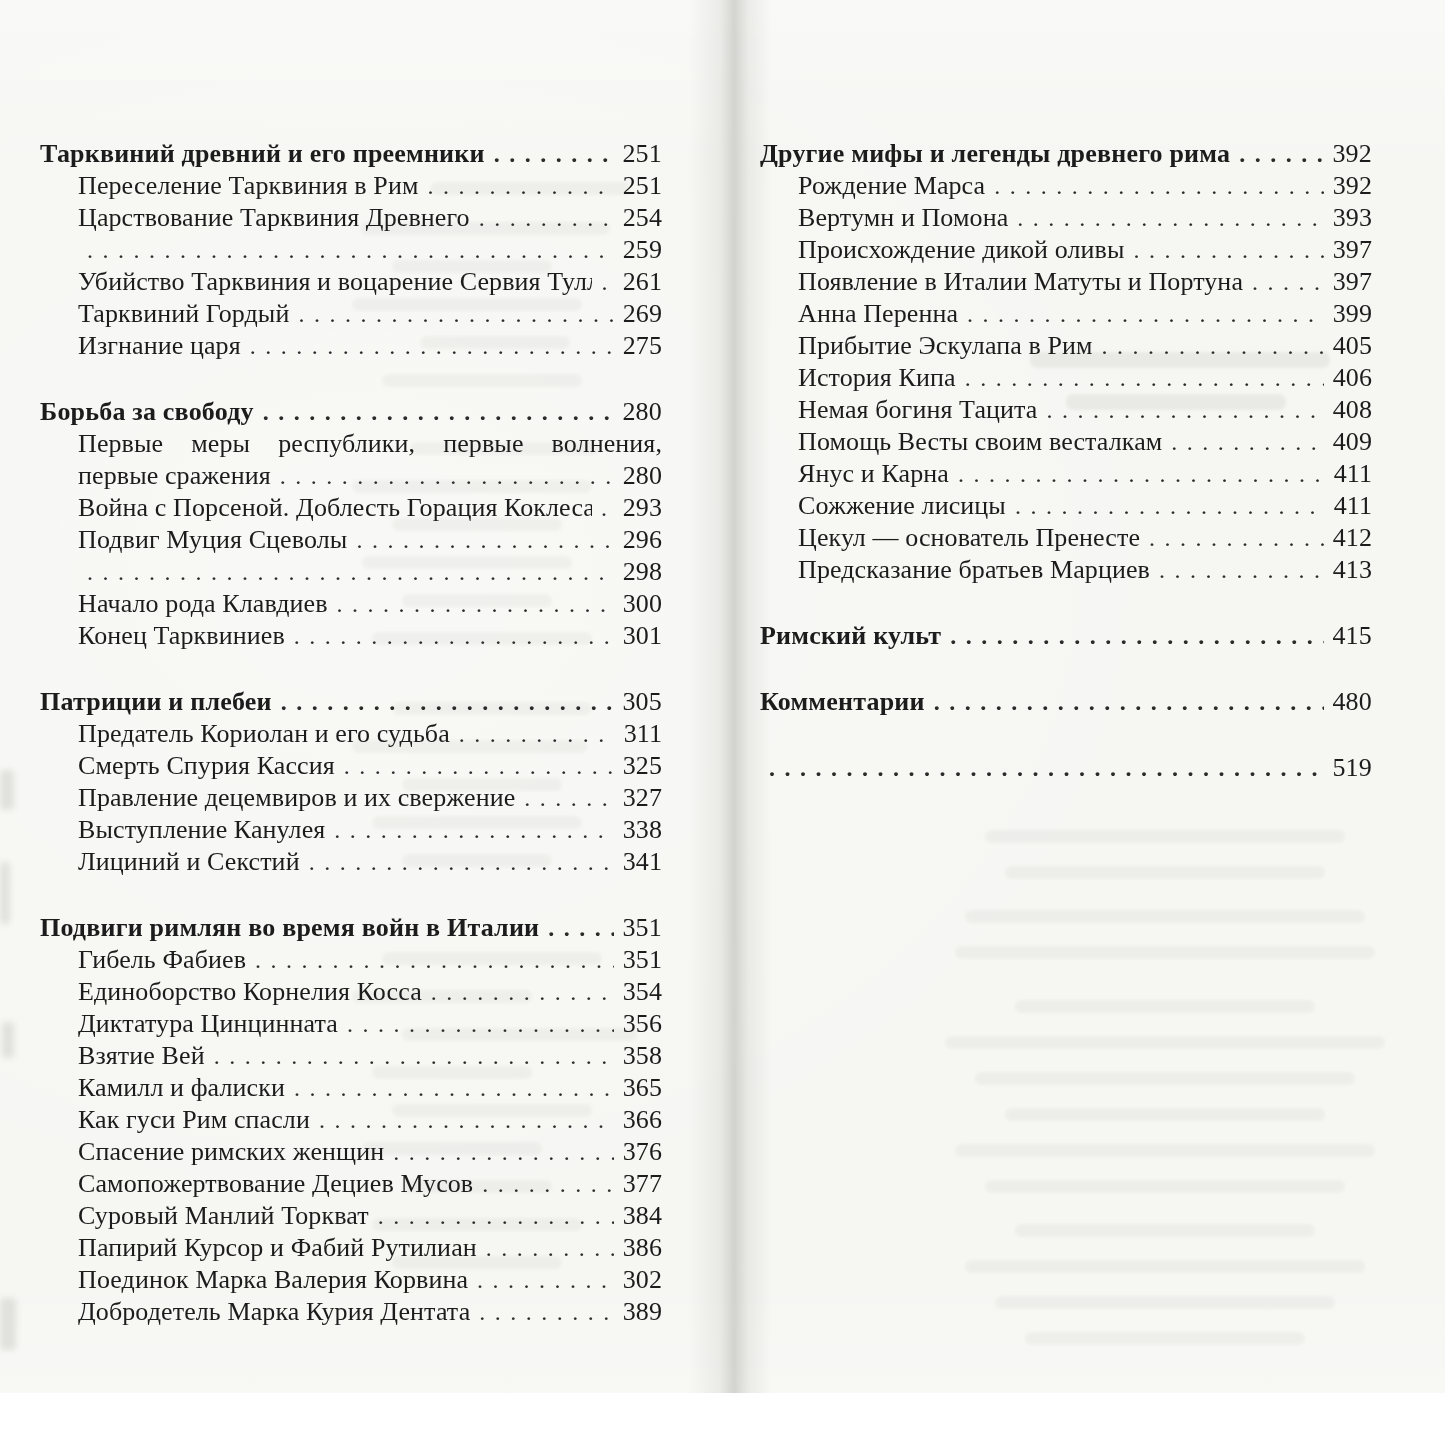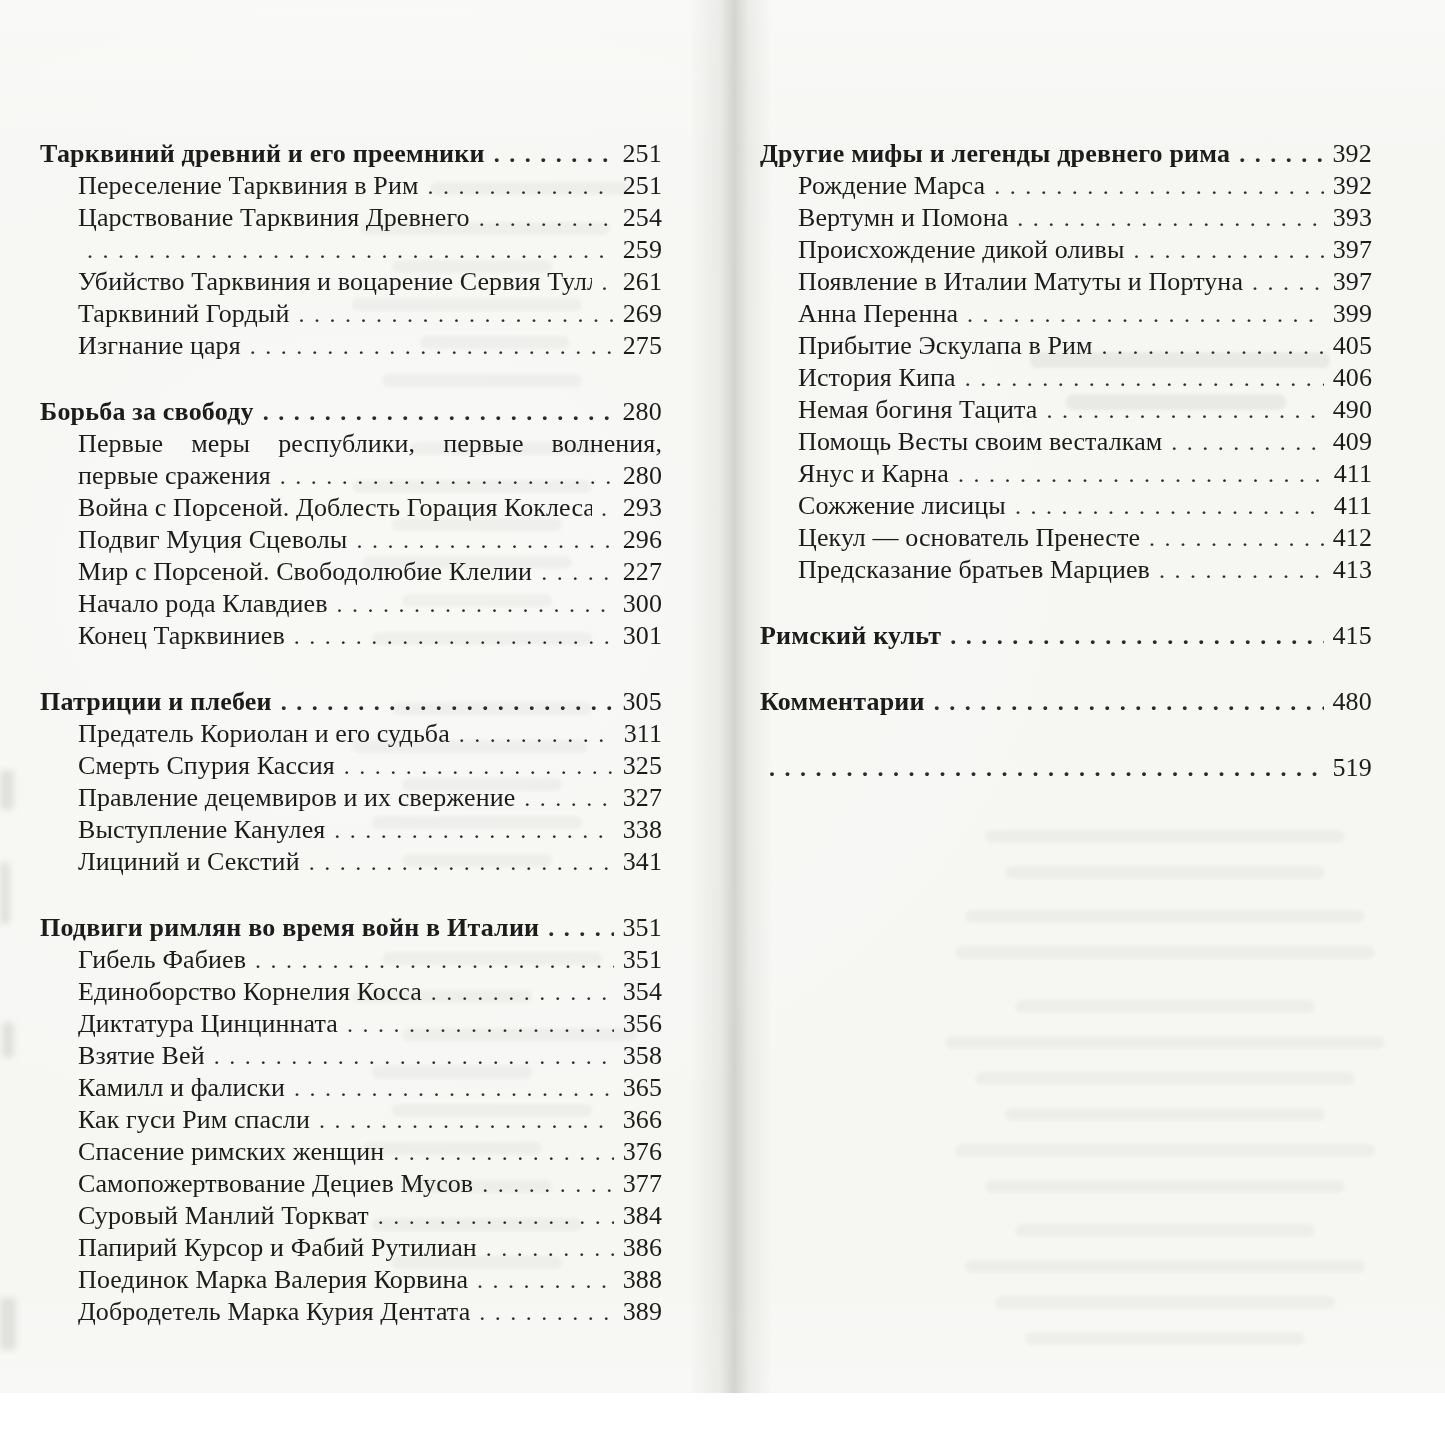--- a/index.html
+++ b/index.html
@@ -163,23 +163,22 @@
         <span class="t">Война с Порсеной. Доблесть Горация Коклеса</span>
         <span class="leader"><span class="dots">................................................................................</span></span>
         <span class="pg">293</span>
       </div>
       <div class="row item">
         <span class="t">Подвиг Муция Сцеволы</span>
         <span class="leader"><span class="dots">................................................................................</span></span>
         <span class="pg">296</span>
       </div>
       <div class="row item">
-        <span class="t">Мир с Порсеной. Свободолюбие Клелии</span>
-        <span class="leader"><span class="dots">................................................................................</span></span>
-        <span class="pg">227</span>
+        <span class="leader"><span class="dots">................................................................................</span></span>
+        <span class="pg">298</span>
       </div>
       <div class="row item">
         <span class="t">Начало рода Клавдиев</span>
         <span class="leader"><span class="dots">................................................................................</span></span>
         <span class="pg">300</span>
       </div>
       <div class="row item">
         <span class="t">Конец Тарквиниев</span>
         <span class="leader"><span class="dots">................................................................................</span></span>
         <span class="pg">301</span>
@@ -269,21 +268,21 @@
         <span class="pg">384</span>
       </div>
       <div class="row item">
         <span class="t">Папирий Курсор и Фабий Рутилиан</span>
         <span class="leader"><span class="dots">................................................................................</span></span>
         <span class="pg">386</span>
       </div>
       <div class="row item">
         <span class="t">Поединок Марка Валерия Корвина</span>
         <span class="leader"><span class="dots">................................................................................</span></span>
-        <span class="pg">388</span>
+        <span class="pg">302</span>
       </div>
       <div class="row item">
         <span class="t">Добродетель Марка Курия Дентата</span>
         <span class="leader"><span class="dots">................................................................................</span></span>
         <span class="pg">389</span>
       </div>
     </div>
   </div>
 <div class="toc-page right" id="right-page">
     <div class="section">
@@ -323,21 +322,21 @@
         <span class="pg">405</span>
       </div>
       <div class="row item">
         <span class="t">История Кипа</span>
         <span class="leader"><span class="dots">................................................................................</span></span>
         <span class="pg">406</span>
       </div>
       <div class="row item">
         <span class="t">Немая богиня Тацита</span>
         <span class="leader"><span class="dots">................................................................................</span></span>
-        <span class="pg">490</span>
+        <span class="pg">408</span>
       </div>
       <div class="row item">
         <span class="t">Помощь Весты своим весталкам</span>
         <span class="leader"><span class="dots">................................................................................</span></span>
         <span class="pg">409</span>
       </div>
       <div class="row item">
         <span class="t">Янус и Карна</span>
         <span class="leader"><span class="dots">................................................................................</span></span>
         <span class="pg">411</span>

